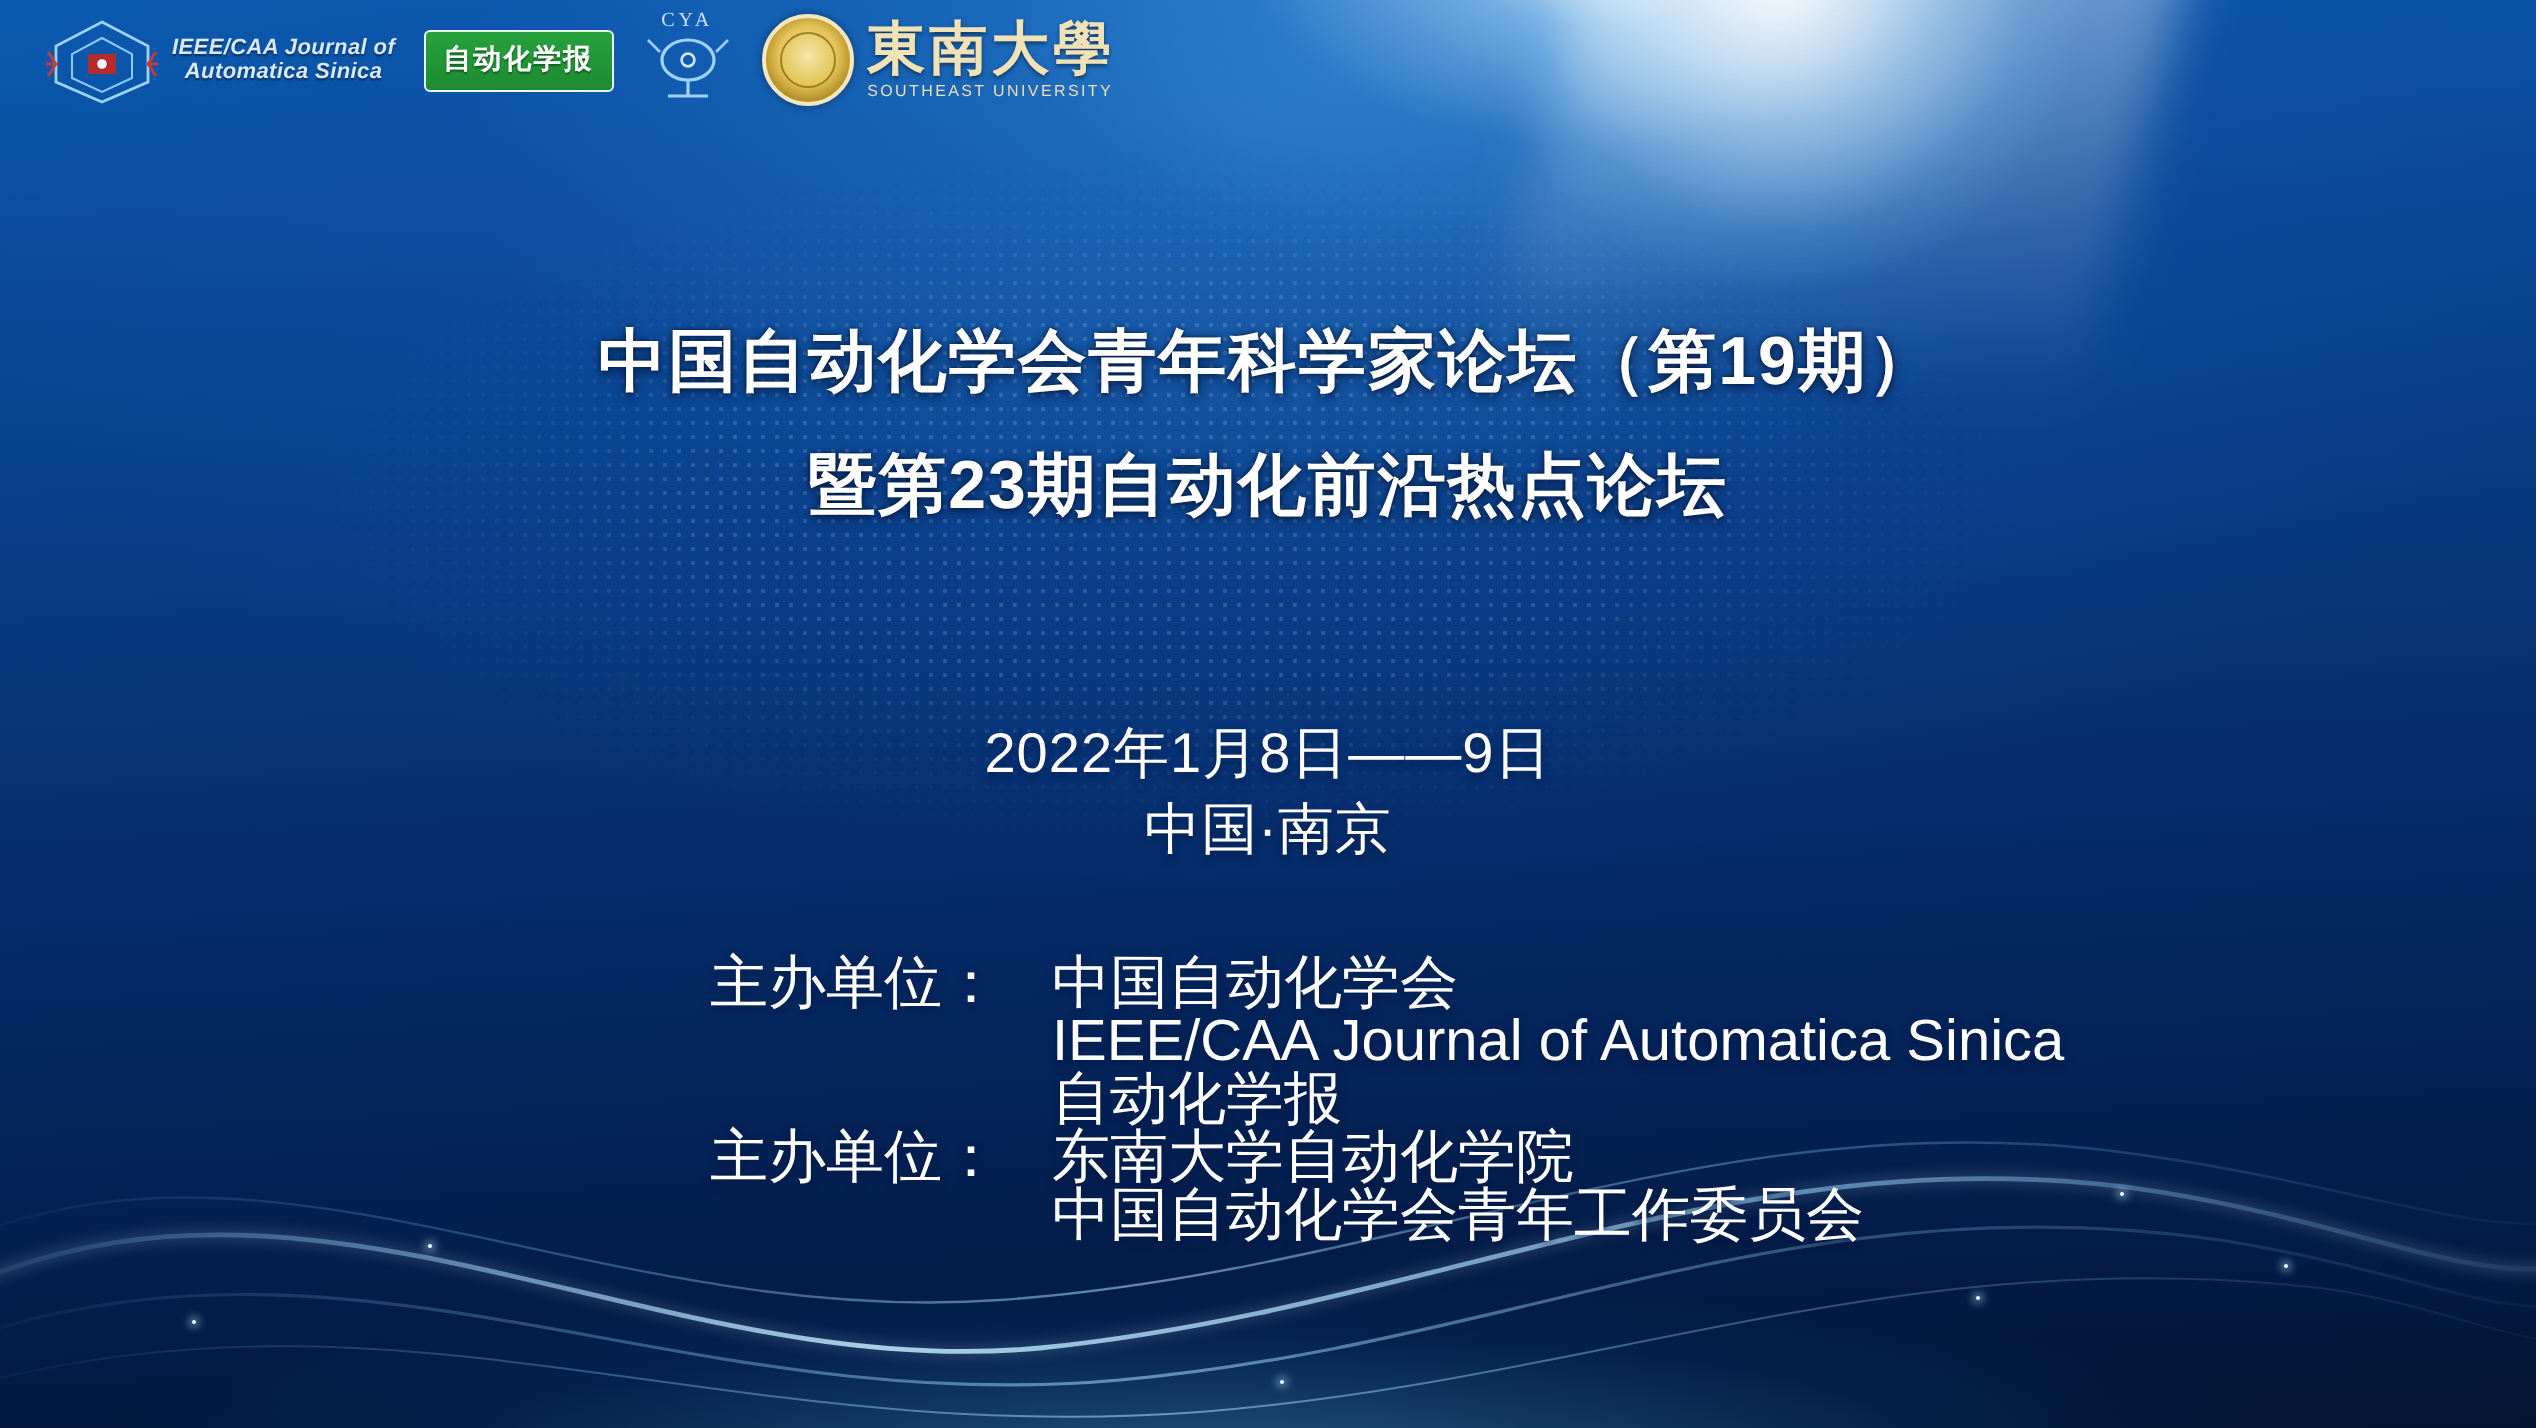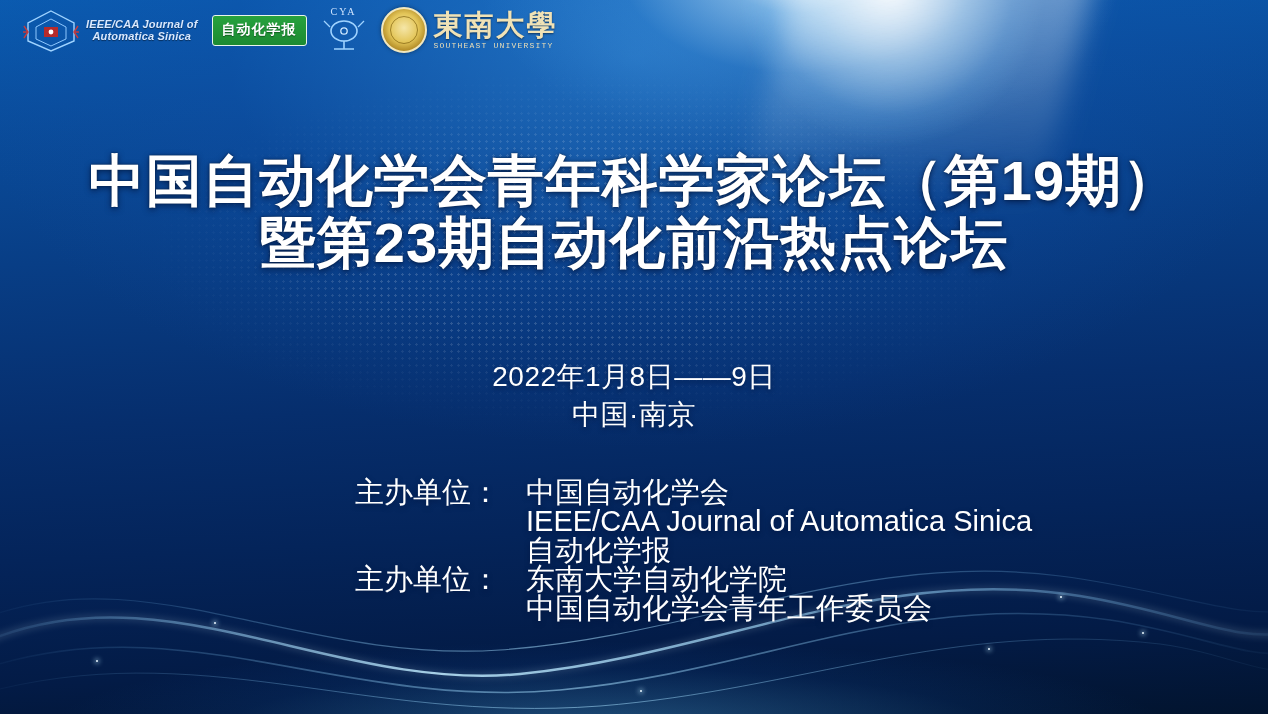--- a/index.html
+++ b/index.html
@@ -109,36 +109,36 @@
   .seu-cn {
     color: #f0e2b6;
     font-family: "Liberation Serif", serif;
     font-size: 29px;
     font-weight: bold;
     letter-spacing: 2px;
     text-shadow: 0 1px 2px rgba(0,0,0,0.5);
   }
   .seu-en {
     color: #ecdfb6;
-    font-family: Liberation Mono, monospace;
+    font-family: Liberation Sans, sans-serif;
     font-size: 8px;
     letter-spacing: 1.2px;
     margin-top: 1px;
   }
 
   
   .titles {
     position: absolute;
     left: 0; right: 0; top: 150px;
     text-align: center;
     z-index: 5;
   }
   .title-line {
     color: #ffffff;
-    font-size: 56px;
+    font-size: 34px;
     font-weight: bold;
     letter-spacing: 1px;
     line-height: 62px;
     text-shadow: 0 2px 6px rgba(0,20,60,0.75), 0 0 2px rgba(0,0,0,0.6);
   }
   .dateblock {
     position: absolute;
     left: 0; right: 0; top: 358px;
     text-align: center;
     color: #ffffff;

